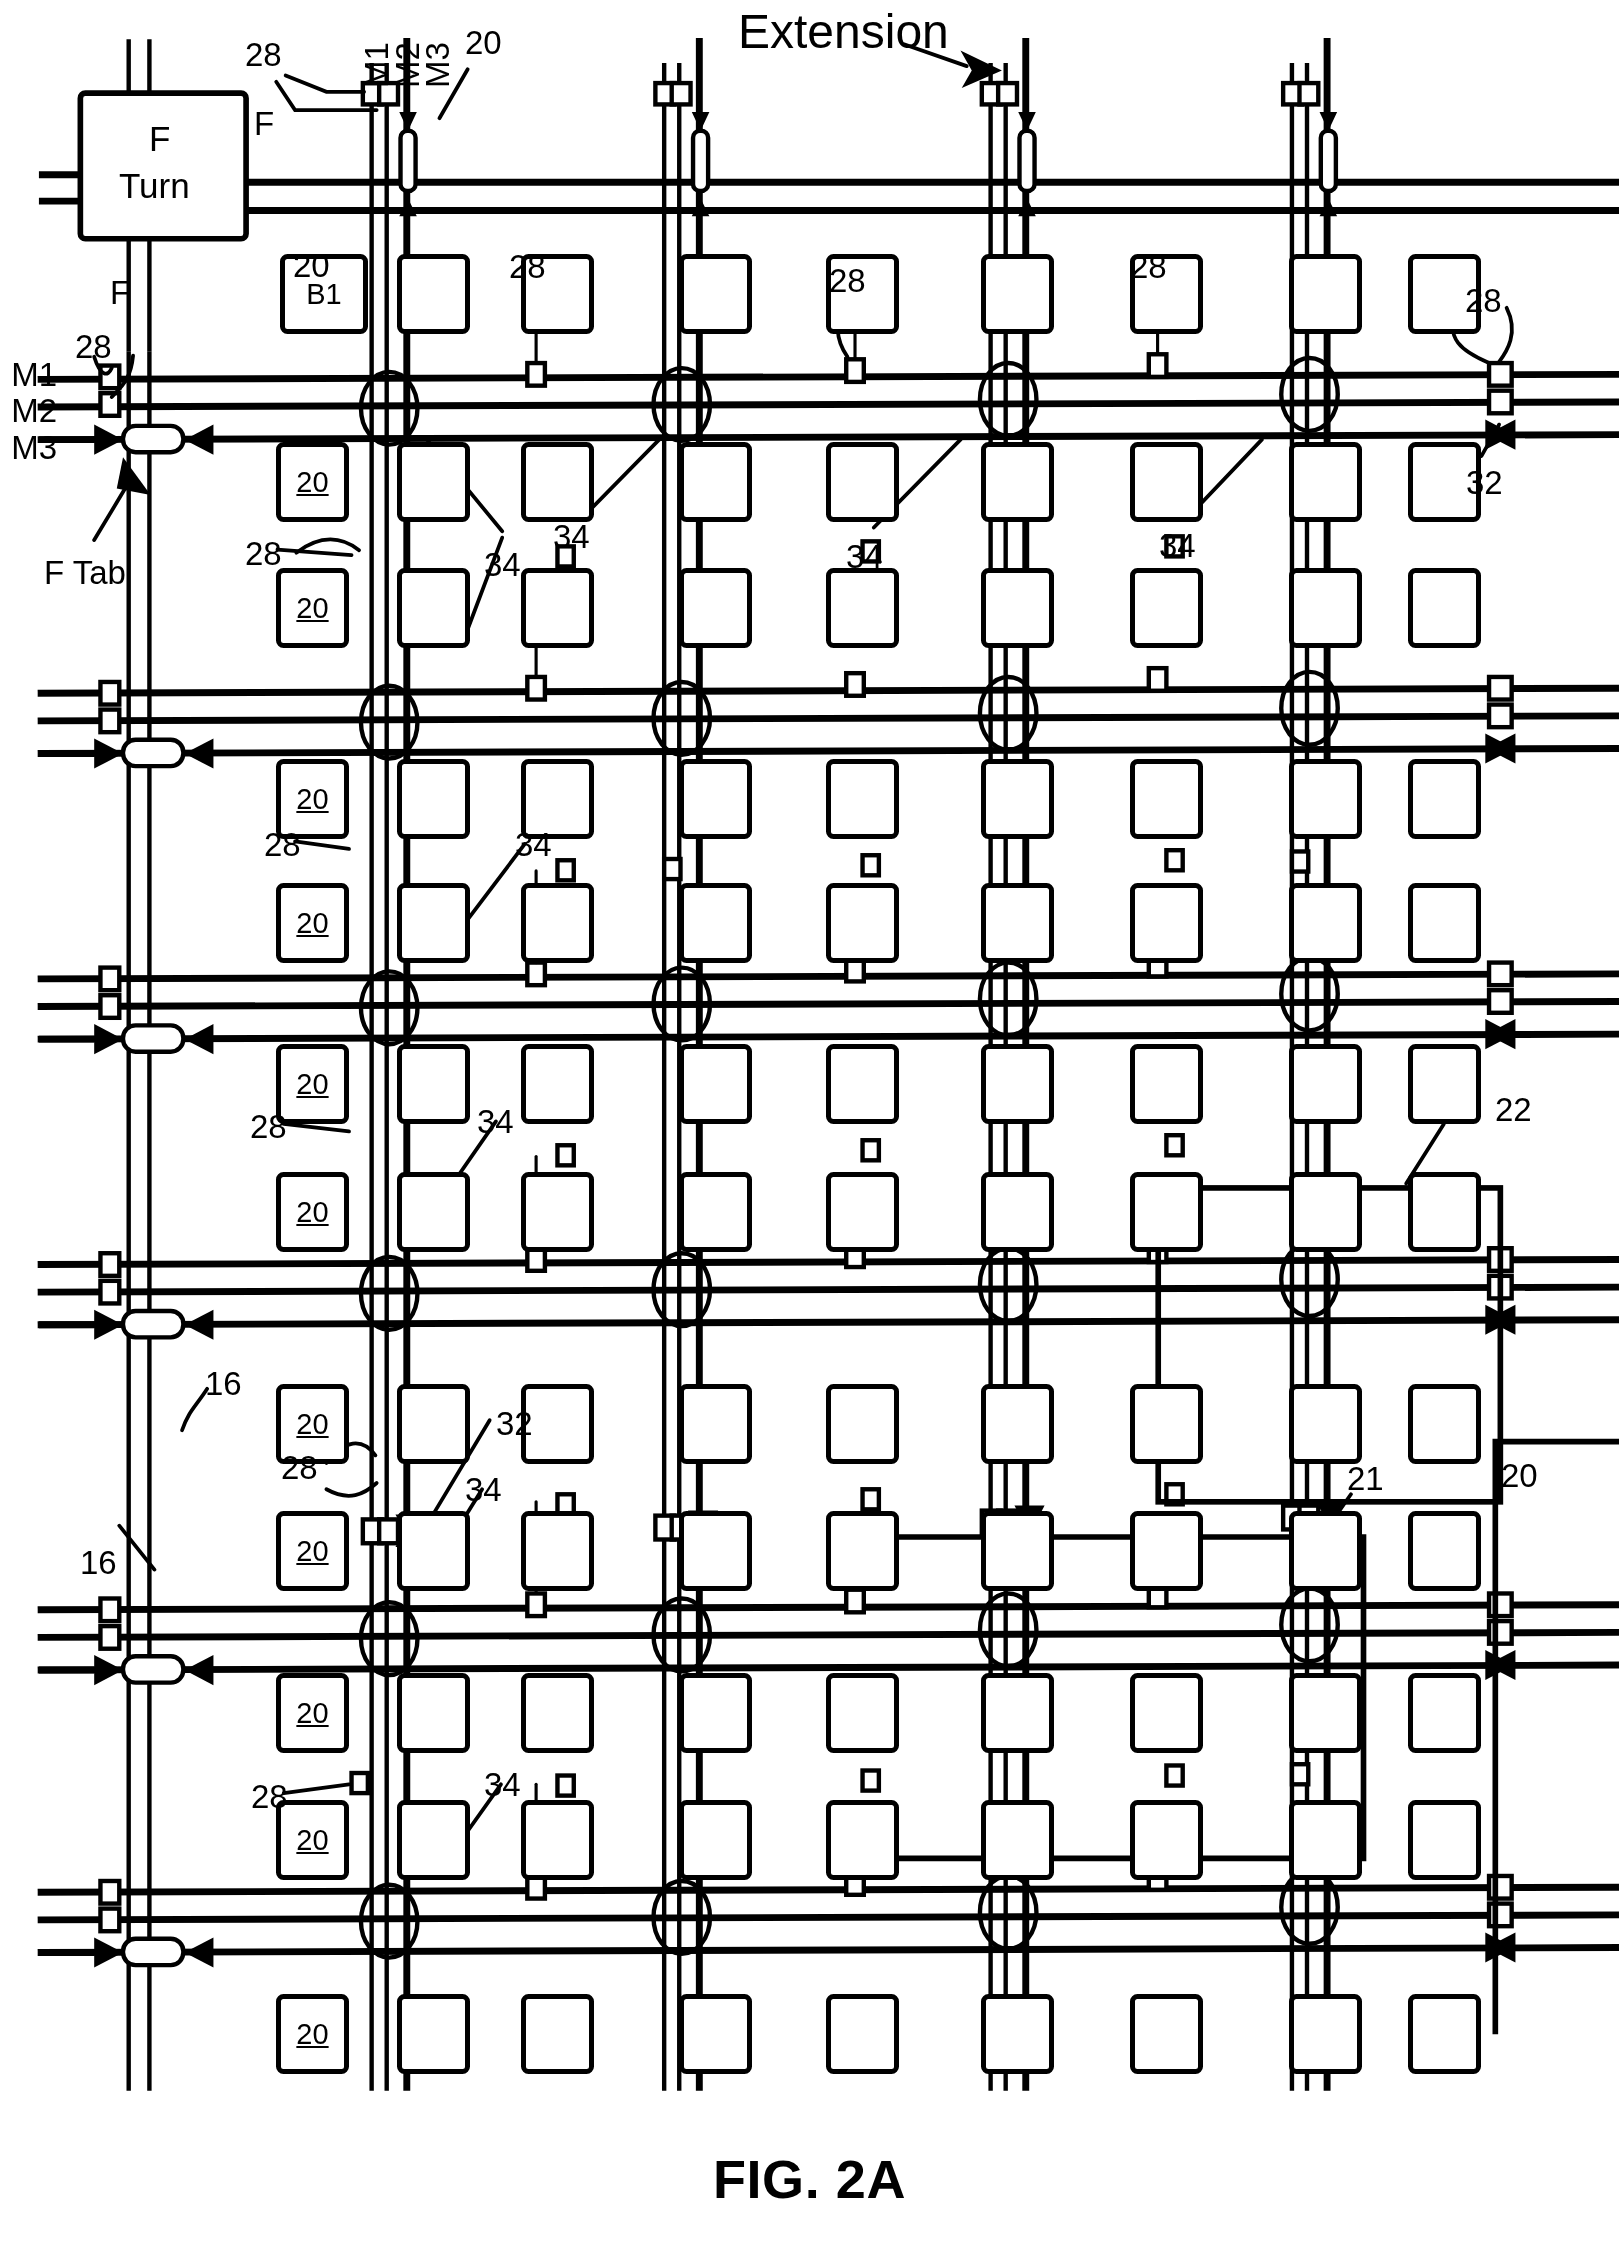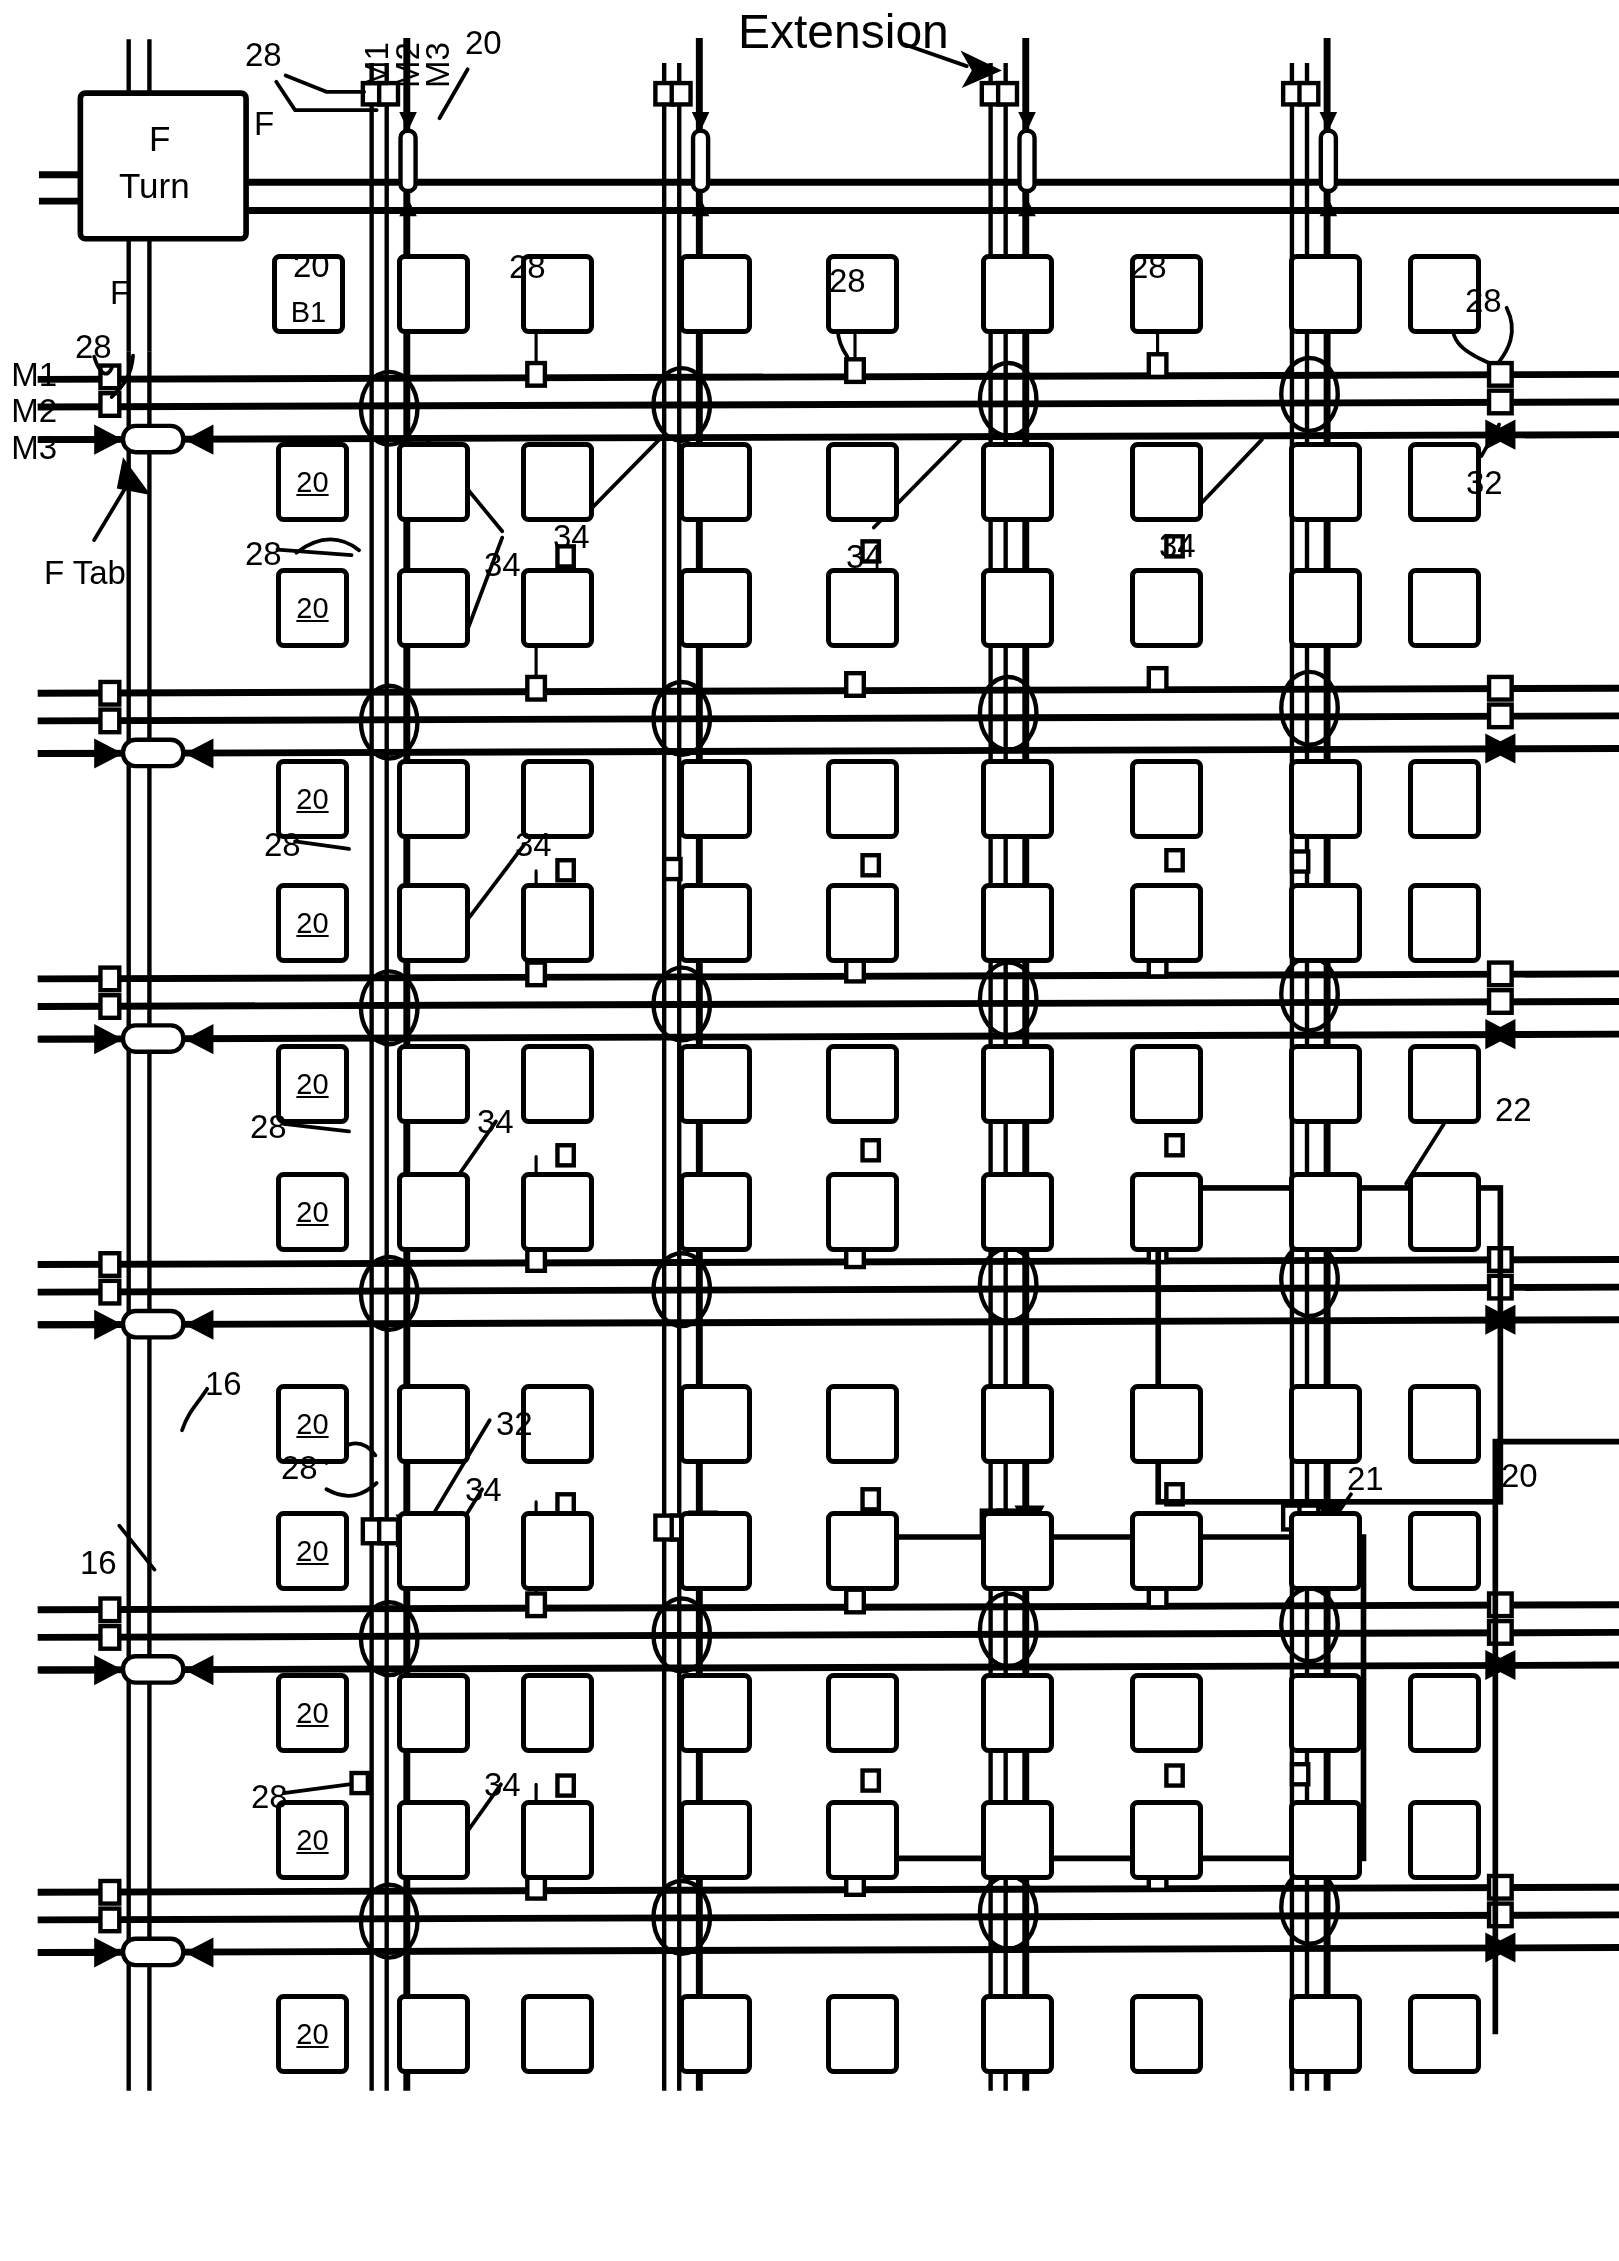--- a/index.html
+++ b/index.html
@@ -427,21 +427,21 @@
     <g>
       <path class="lead" d="M780 2262 L690 2412"></path>
     </g>
 
     <g>
       <path class="lead" d="M492 448 L500 492"></path>
     </g>
   </svg>
 
   <div id="cellgrid">
-      <div style="position: absolute; left: 272px; top: 254px; width: 73px; height: 80px; border: 5.7px solid rgb(0, 0, 0); border-radius: 7.5px; background: rgb(255, 255, 255); box-sizing: border-box; display: flex; align-items: flex-end; justify-content: center;">
+      <div style="position: absolute; left: 280px; top: 254px; width: 88px; height: 80px; border: 5.7px solid rgb(0, 0, 0); border-radius: 7.5px; background: rgb(255, 255, 255); box-sizing: border-box; display: flex; align-items: center; justify-content: center;">
         <span class="cellnum" style="text-decoration: none;">B1</span>
       </div>
       <div style="position: absolute; left: 397px; top: 254px; width: 73px; height: 80px; border: 5.7px solid rgb(0, 0, 0); border-radius: 7.5px; background: rgb(255, 255, 255); box-sizing: border-box; display: flex; align-items: center; justify-content: center;"></div>
       <div style="position: absolute; left: 521px; top: 254px; width: 73px; height: 80px; border: 5.7px solid rgb(0, 0, 0); border-radius: 7.5px; background: rgb(255, 255, 255); box-sizing: border-box; display: flex; align-items: center; justify-content: center;"></div>
       <div style="position: absolute; left: 679px; top: 254px; width: 73px; height: 80px; border: 5.7px solid rgb(0, 0, 0); border-radius: 7.5px; background: rgb(255, 255, 255); box-sizing: border-box; display: flex; align-items: center; justify-content: center;"></div>
       <div style="position: absolute; left: 826px; top: 254px; width: 73px; height: 80px; border: 5.7px solid rgb(0, 0, 0); border-radius: 7.5px; background: rgb(255, 255, 255); box-sizing: border-box; display: flex; align-items: center; justify-content: center;"></div>
       <div style="position: absolute; left: 981px; top: 254px; width: 73px; height: 80px; border: 5.7px solid rgb(0, 0, 0); border-radius: 7.5px; background: rgb(255, 255, 255); box-sizing: border-box; display: flex; align-items: center; justify-content: center;"></div>
       <div style="position: absolute; left: 1130px; top: 254px; width: 73px; height: 80px; border: 5.7px solid rgb(0, 0, 0); border-radius: 7.5px; background: rgb(255, 255, 255); box-sizing: border-box; display: flex; align-items: center; justify-content: center;"></div>
       <div style="position: absolute; left: 1289px; top: 254px; width: 73px; height: 80px; border: 5.7px solid rgb(0, 0, 0); border-radius: 7.5px; background: rgb(255, 255, 255); box-sizing: border-box; display: flex; align-items: center; justify-content: center;"></div>
       <div style="position: absolute; left: 1408px; top: 254px; width: 73px; height: 80px; border: 5.7px solid rgb(0, 0, 0); border-radius: 7.5px; background: rgb(255, 255, 255); box-sizing: border-box; display: flex; align-items: center; justify-content: center;"></div>
@@ -602,18 +602,19 @@
       <div class="lbl lbl-num" style="left: 80px; top: 1546px;">16</div>
       <div class="lbl lbl-num" style="left: 281px; top: 1451px;">28</div>
       <div class="lbl lbl-num" style="left: 496px; top: 1407px;">32</div>
       <div class="lbl lbl-num" style="left: 465px; top: 1473px;">34</div>
       <div class="lbl lbl-num" style="left: 1347px; top: 1462px;">21</div>
       <div class="lbl lbl-num" style="left: 1501px; top: 1459px;">20</div>
       <div class="lbl lbl-num" style="left: 251px; top: 1780px;">28</div>
       <div class="lbl lbl-num" style="left: 484px; top: 1768px;">34</div>
     </div>
 
+  <div class="fig-caption">FIG. 2A</div>
 
   <div class="lbl" style="left:149px;top:121px;font-size:35px;">F</div>
   <div class="lbl" style="left:119px;top:168px;font-size:35px;">Turn</div>
 
 </div>
 
 
 </body></html>

